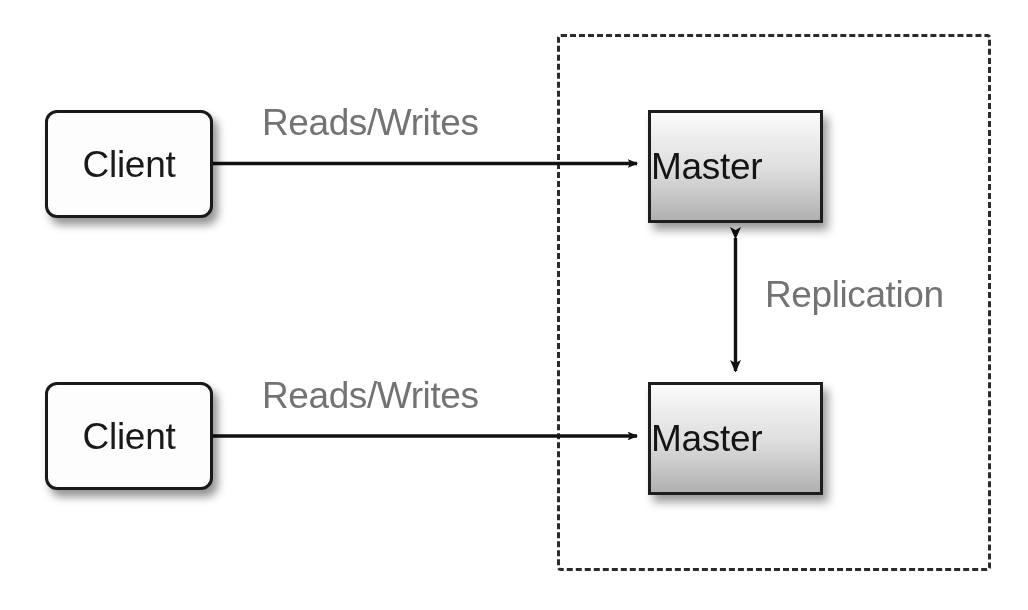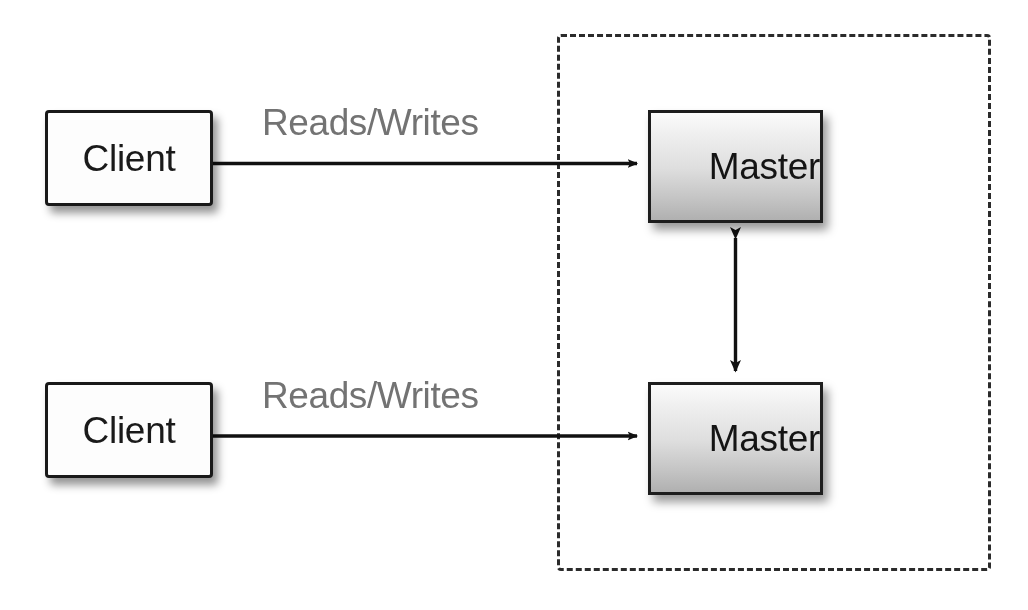--- a/index.html
+++ b/index.html
@@ -25,24 +25,24 @@
     height: 537px;
     border: 3px dashed #2b2b2b;
     border-radius: 4px;
     box-sizing: border-box;
   }
 
   
   .client-node {
     position: absolute;
     width: 168px;
-    height: 96px;
+    height: 108px;
     background: #fdfdfd;
     border: 3px solid #191919;
-    border-radius: 4px;
+    border-radius: 12px;
     box-sizing: border-box;
     box-shadow: 5px 7px 9px rgba(0,0,0,0.42);
     display: flex;
     align-items: center;
     justify-content: center;
   }
   .client-node .node-label {
     font-size: 37px;
     color: #1a1a1a;
     letter-spacing: -0.3px;
@@ -60,21 +60,21 @@
                 #fbfbfb 0%,
                 #f0f0f0 18%,
                 #dedede 52%,
                 #c4c4c4 80%,
                 #b0b0b0 100%);
     border: 3px solid #1d1d1d;
     box-sizing: border-box;
     box-shadow: 5px 7px 9px rgba(0,0,0,0.40);
     display: flex;
     align-items: center;
-    justify-content: flex-end;
+    justify-content: flex-start;
   }
   .master-node .node-label {
     font-size: 37px;
     color: #141414;
     letter-spacing: -0.3px;
     line-height: 1;
   }
   #master-top    { left: 648px; top: 110px; }
   #master-bottom { left: 648px; top: 382px; }
 
@@ -141,14 +141,15 @@
   </div>
 
   <div class="master-node" id="master-bottom">
     <span class="node-label">Master</span>
   </div>
 
   <div class="edge-label" id="label-rw-top">Reads/Writes</div>
 
   <div class="edge-label" id="label-rw-bottom">Reads/Writes</div>
 
+  <div class="edge-label" id="label-replication">Replication</div>
 
 </div>
 
 </body></html>

